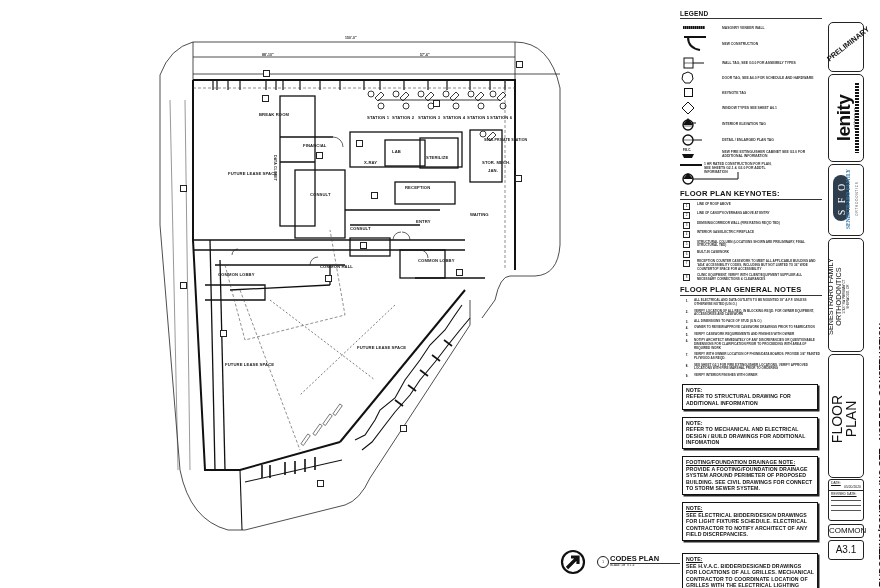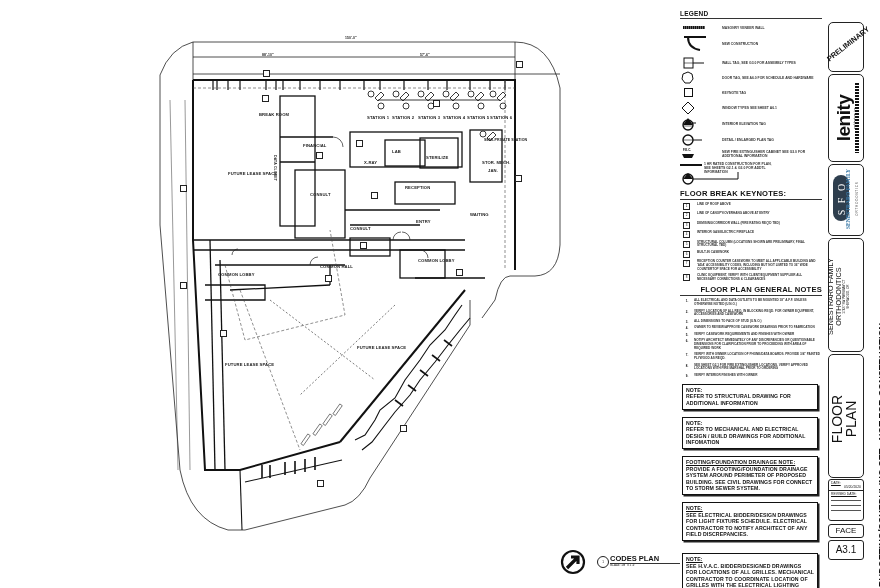--- a/index.html
+++ b/index.html
@@ -336,21 +336,21 @@
       <div class="legend-txt" style="position:absolute;left:24px;top:1px;width:68px;">1 HR RATED CONSTRUCTION FOR PLAN, SEE SHEETS G2.1 &amp; G3.0 FOR ADDTL INFORMATION</div>
       <svg style="position:absolute;left:0;top:10px" width="80" height="16">
           <circle cx="8" cy="8" r="5" fill="#fff" stroke="#111" stroke-width="1.4"></circle>
           <path d="M3 8 L8 2 L13 8" fill="#111"></path>
           <line x1="13" y1="8" x2="58" y2="8" stroke="#111"></line>
           <line x1="58" y1="8" x2="58" y2="1" stroke="#111"></line>
         </svg>
     </div>
   </div>
 
-  <div class="sec-title" style="margin-top:2px;">FLOOR BREAK KEYNOTES:</div>
+  <div class="sec-title" style="margin-top:2px;">FLOOR PLAN KEYNOTES:</div>
   <div>
     <div class="kn-row">
         <div class="kn-num">1</div>
         <div class="kn-txt">LINE OF ROOF ABOVE</div>
       </div>
     <div class="kn-row">
         <div class="kn-num">2</div>
         <div class="kn-txt">LINE OF CANOPY/OVERHANG ABOVE AT ENTRY</div>
       </div>
     <div class="kn-row">
@@ -372,21 +372,21 @@
     <div class="kn-row">
         <div class="kn-num">7</div>
         <div class="kn-txt">RECEPTION COUNTER CASEWORK TO MEET ALL APPLICABLE BUILDING AND 'ADA' ACCESSIBILITY CODES, INCLUDING BUT NOT LIMITED TO 36" WIDE COUNTERTOP SPACE FOR ACCESSIBILITY</div>
       </div>
     <div class="kn-row">
         <div class="kn-num">8</div>
         <div class="kn-txt">CLINIC EQUIPMENT, VERIFY WITH CLIENT/EQUIPMENT SUPPLIER ALL NECESSARY CONNECTIONS &amp; CLEARANCES</div>
       </div>
   </div>
 
-  <div class="sec-title" style="margin-top:4px;text-align:right;">FLOOR PLAN GENERAL NOTES</div>
+  <div class="sec-title" style="margin-top:4px;">FLOOR PLAN GENERAL NOTES</div>
   <div>
     <div class="gn-row">
         <div class="gn-num">1.</div>
         <div class="gn-txt">ALL ELECTRICAL AND DATA OUTLETS TO BE MOUNTED 18" A.F.F. UNLESS OTHERWISE NOTED (U.N.O.)</div>
       </div>
     <div class="gn-row">
         <div class="gn-num">2.</div>
         <div class="gn-txt">VERIFY LOCATION OF ALL REQ. IN BLOCKING REQD. FOR OWNER EQUIPMENT, ACCESSORIES AND CASEWORK</div>
       </div>
     <div class="gn-row">
@@ -486,20 +486,20 @@
       <div style="text-align:right;">05/20/2020</div>
     </div>
     <div style="padding:1px 2px;">
       <div style="text-decoration:underline;">REVISED DATE:</div>
       <div style="border-bottom:0.5px solid #555;height:4px;"></div>
       <div style="border-bottom:0.5px solid #555;height:4px;"></div>
       <div style="border-bottom:0.5px solid #555;height:4px;"></div>
     </div>
   </div>
   <div class="box" style="top:510px;height:12px;border-radius:3px;font-size:8px;text-align:center;line-height:12px;">
-    <span>FACE</span>
+    <span>COMMON</span>
   </div>
   <div class="box" style="top:526px;height:18px;border-radius:3px;font-size:10px;text-align:center;line-height:18px;">
     <span>A3.1</span>
   </div>
 </div>
 
 <div class="vert" style="left:752px;top:452px;width:260px;text-align:center;transform:rotate(-90deg);font-size:9px;font-weight:bold;letter-spacing:0.1px;">BUDGETING/SCHEDULING SET - NOT FOR CONSTRUCTION</div>
 
 </body></html>

